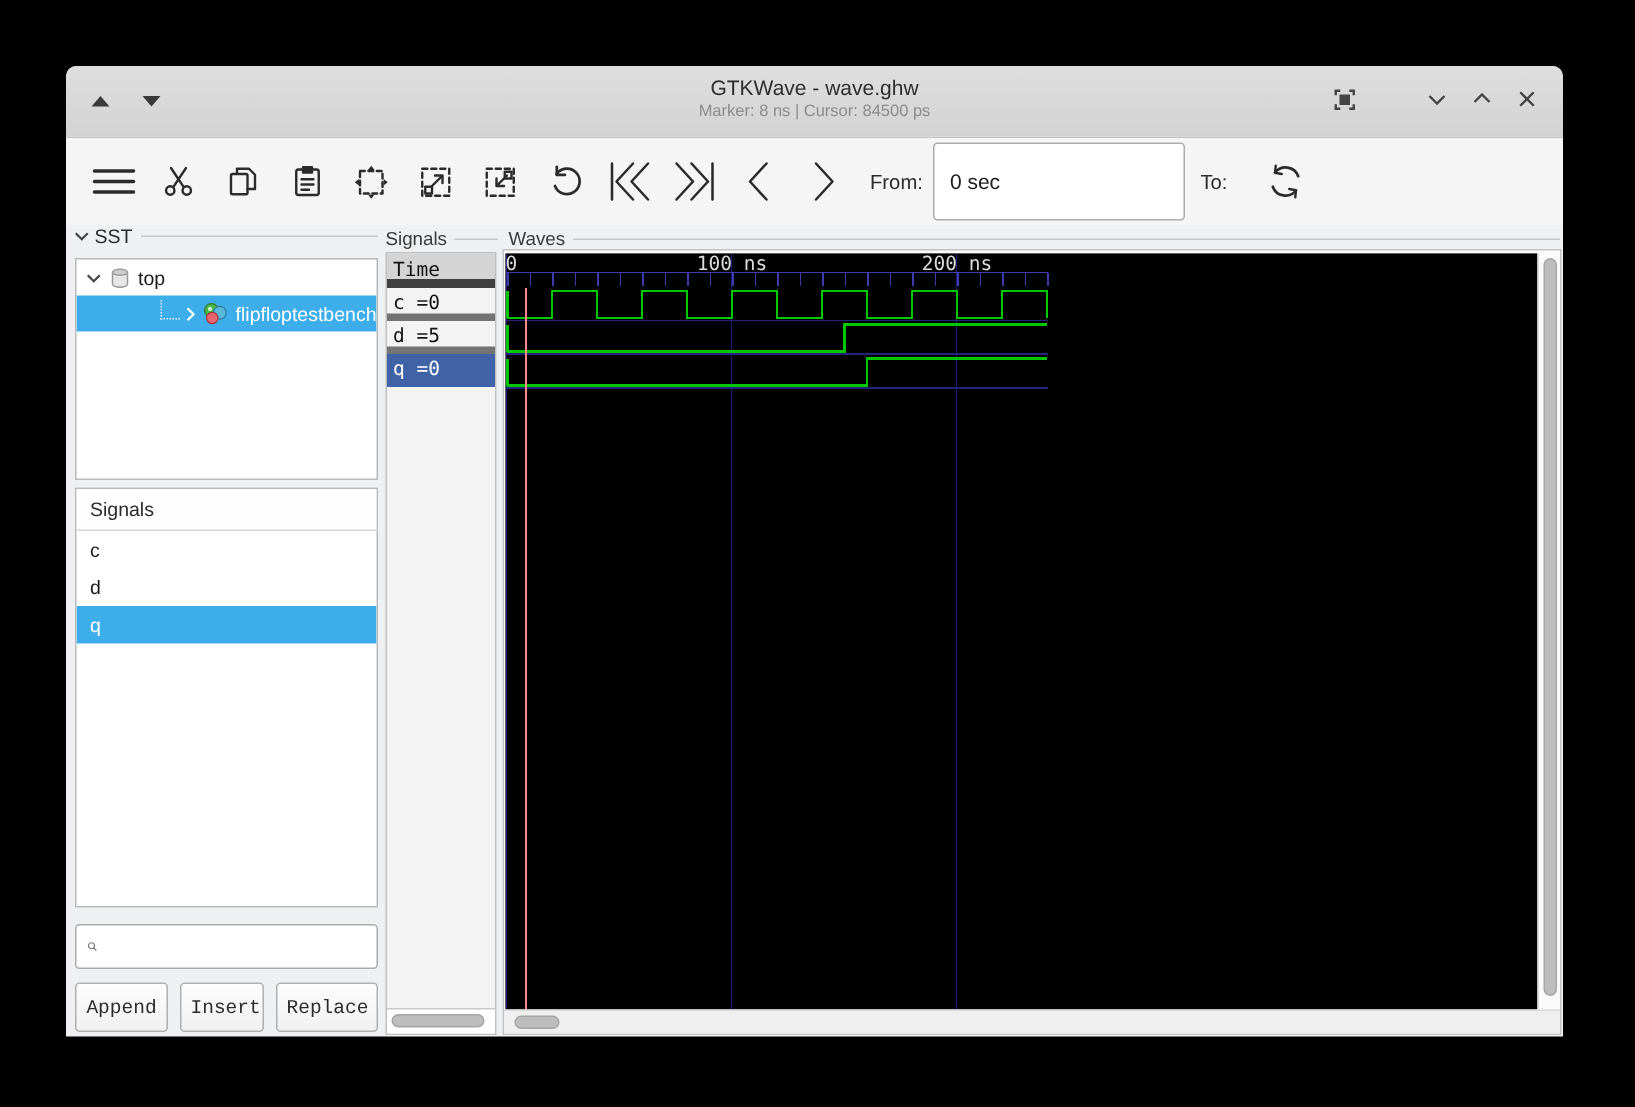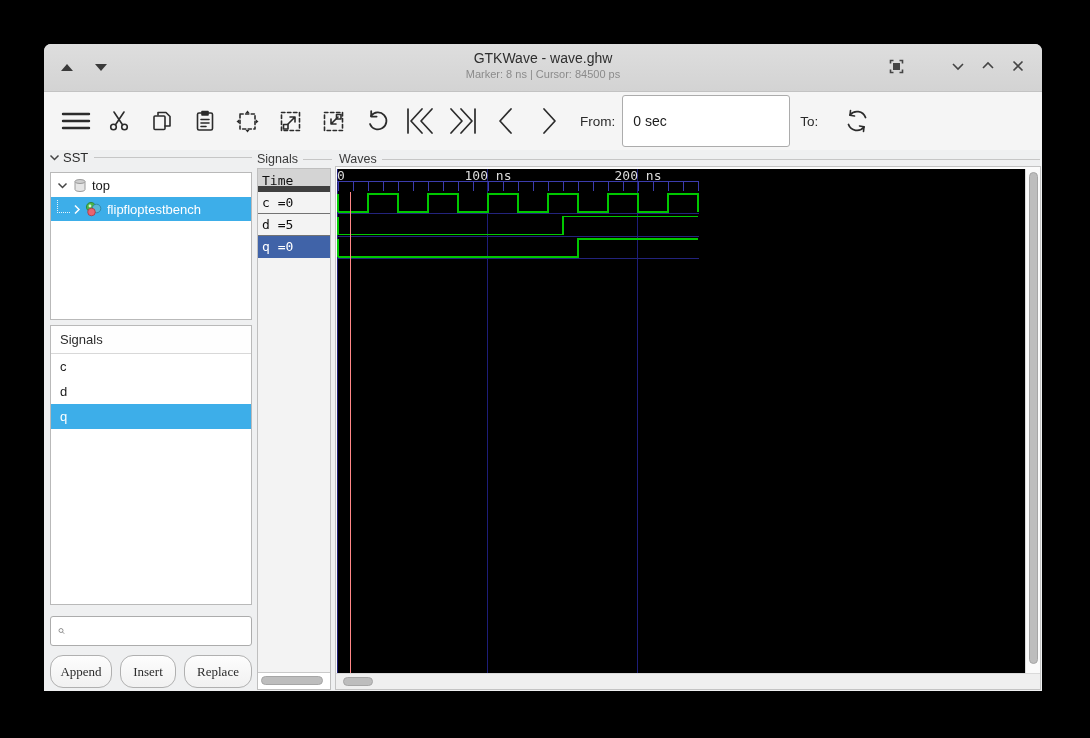--- a/index.html
+++ b/index.html
@@ -31,48 +31,48 @@
   .legend{display:flex;align-items:center;font-size:12.5px;color:#3a3a3a;}
   .legend .line{flex:1;height:1px;background:#c6c6c6;margin-left:5px;}
   
   .sst-header{position:absolute;left:5px;top:0;width:203px;display:flex;align-items:center;}
   .sst-header svg{stroke:#444;fill:none;stroke-width:1.5;margin-right:3px;}
   .sst-header .txt{font-size:13px;color:#2b2b2b;}
   .sst-header .line{flex:1;height:1px;background:#c6c6c6;margin-left:6px;}
   .tree-box{position:absolute;left:6px;top:22px;width:202px;height:148px;background:#fff;
     border:1px solid #b9b9b9;box-sizing:border-box;overflow:hidden;}
   .tree-row{height:24px;display:flex;align-items:center;font-size:13px;color:#1a1a1a;padding-left:6px;}
-  .tree-row.selected{background:#3daee9;color:#fff;padding-left:4px;}
+  .tree-row.selected{background:#3daee9;color:#fff;padding-left:4px;justify-content:flex-end;}
   .tree-row svg{flex:0 0 auto;}
   .elbow{width:12px;height:12px;border-left:1px dotted #e8f4fb;border-bottom:1px dotted #e8f4fb;
     margin:-6px 2px 0 2px;flex:0 0 auto;}
   .tree-label{margin-left:5px;white-space:nowrap;}
   .sig-panel{position:absolute;left:6px;top:175px;width:202px;height:280px;background:#fff;
     border:1px solid #b9b9b9;box-sizing:border-box;overflow:hidden;}
   .sig-head{height:27px;line-height:27px;padding-left:9px;font-size:13px;color:#2b2b2b;
     border-bottom:1px solid #d8d8d8;background:#fefefe;}
   .sig-row{height:25px;line-height:25px;padding-left:9px;font-size:13px;color:#1a1a1a;}
   .sig-row.selected{background:#3daee9;color:#fff;}
   .search-box{position:absolute;left:6px;top:466px;width:202px;height:30px;background:#fff;
     border:1px solid #acacac;border-radius:3px;box-sizing:border-box;display:flex;align-items:center;padding-left:7px;}
   .search-box svg{stroke:#7a7a7a;fill:none;stroke-width:1.6;}
   .search-input{border:none;outline:none;flex:1;height:24px;margin-left:6px;font-size:13px;background:transparent;}
   .btn-row{position:absolute;left:6px;top:505px;width:202px;display:flex;gap:8px;}
-  .btn{height:33px;background:linear-gradient(#fdfdfd,#f1f1f1);border:1px solid #b0b0b0;border-radius:13px;
-    font-size:13px;color:#2b2b2b;font-family:Liberation Serif, serif;}
+  .btn{height:33px;background:linear-gradient(#fdfdfd,#f1f1f1);border:1px solid #b0b0b0;border-radius:3px;
+    font-size:13px;color:#2b2b2b;font-family:Liberation Mono, monospace;}
   .btn.b1{width:62px;}.btn.b2{width:56px;}.btn.b3{width:68px;}
   
   .names-legend{position:absolute;left:213px;top:2px;width:75px;}
   .names-box{position:absolute;left:213px;top:18px;width:74px;height:522px;background:#f3f3f3;
     border:1px solid #bfbfbf;box-sizing:border-box;}
   .mono{font-family:"DejaVu Sans Mono","Liberation Mono",monospace;}
   .name-time{height:23px;line-height:23px;background:#d4d4d4;border-bottom:6px solid #404040;
     font-size:13px;color:#111;padding-left:4px;box-sizing:border-box;}
   .name-row{height:22px;line-height:22px;font-size:13px;color:#111;padding-left:4px;
-    border-bottom:1px solid #737373;box-sizing:border-box;}
+    border-bottom:5px solid #737373;box-sizing:border-box;}
   .name-row.selected{background:#4063a8;color:#fff;border-bottom-color:#4063a8;}
   .names-hscroll{position:absolute;left:0;bottom:0;width:72px;height:17px;background:#fff;
     border-top:1px solid #c9c9c9;box-sizing:border-box;}
   .thumb{position:absolute;background:#bdbdbd;border:1px solid #a6a6a6;border-radius:5px;box-sizing:border-box;}
   
   .waves-legend{position:absolute;left:295px;top:2px;width:701px;}
   .waves-box{position:absolute;left:291px;top:16px;width:706px;height:524px;background:#fbfbfb;
     border:1px solid #c3c3c3;box-sizing:border-box;}
   #wave-canvas{position:absolute;left:1px;top:2px;background:#000;display:block;}
   .vscroll{position:absolute;right:0;top:2px;width:15px;height:504px;background:#fafafa;

